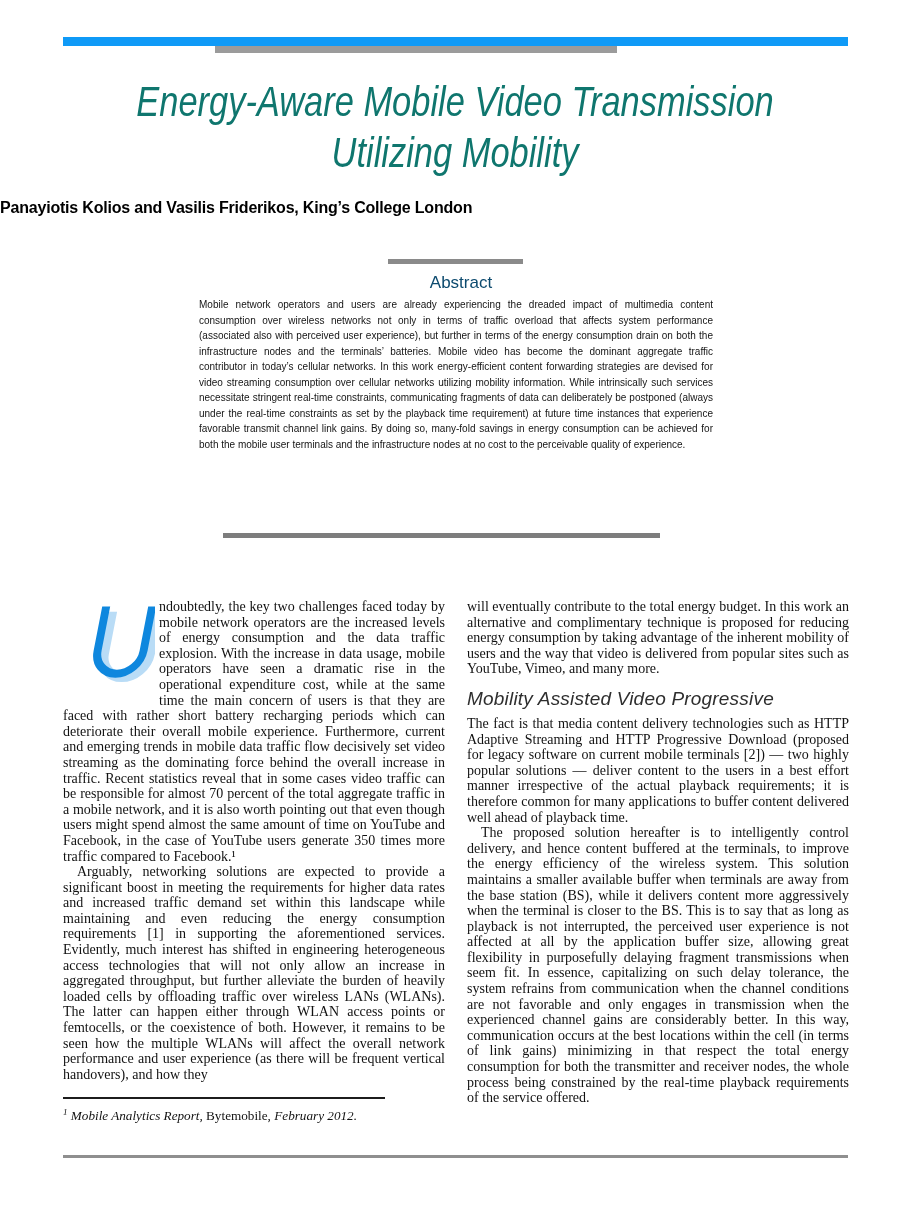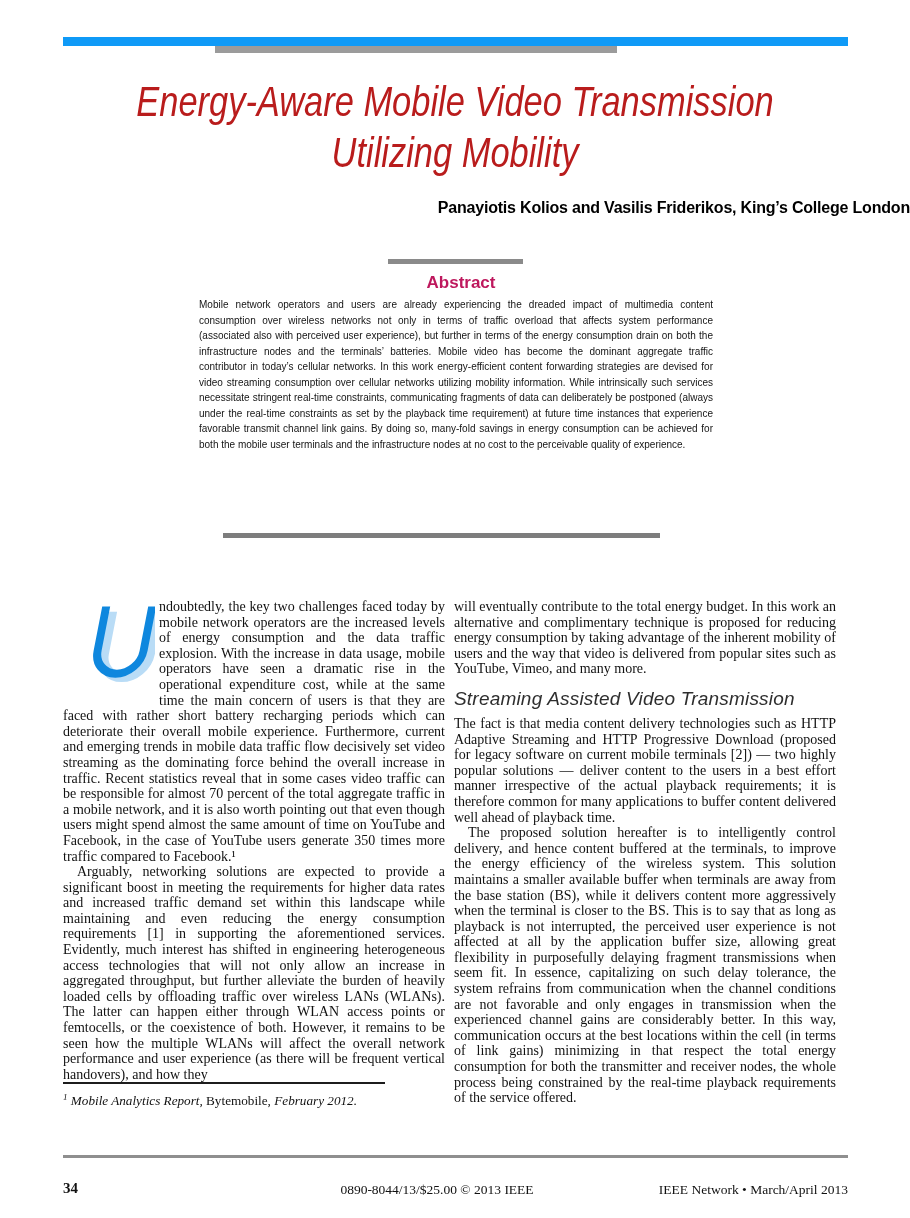--- a/index.html
+++ b/index.html
@@ -8,56 +8,56 @@
     background:#ffffff; overflow:hidden;
     font-family:"Liberation Serif", serif; color:#111;
   }
   
   .bar-blue { position:absolute; left:63px; top:37px; width:785px; height:9px; background:#0f9af7; z-index:2; }
   .bar-gray { position:absolute; left:215px; top:44px; width:402px; height:9px; background:#9b9b9b; z-index:1; }
 
   
   .title { position:absolute; left:0; right:0; top:76px; text-align:center;
     font-family:"Liberation Sans", sans-serif; font-style:italic; font-weight:300;
-    font-size:42px; line-height:51px; color:#b91c1c; }
+    font-size:42px; line-height:51px; color:#0f766e; }
   .title .tline { transform:scaleX(0.82); transform-origin:50% 50%; white-space:nowrap; }
 
   
-  .authors { position:absolute; left:0; right:0; top:196px; text-align:right;
+  .authors { position:absolute; left:0; right:0; top:196px; text-align:left;
     font-family:"Liberation Sans", sans-serif; font-weight:bold;
     font-size:16px; line-height:23px; color:#000; letter-spacing:-0.2px; }
 
   
   .abs-rule-top { position:absolute; left:388px; top:259px; width:135px; height:5px; background:#8a8a8a; }
   .abs-heading { position:absolute; left:0; right:0; top:273px; text-align:center;
-    font-family:"Liberation Sans", sans-serif; font-weight:bold; font-size:17px; color:#be185d;padding-left:12px; }
+    font-family:"Liberation Sans", sans-serif; font-weight:normal; font-size:17px; color:#0c4a6e;padding-left:12px; }
   .abs-body { position:absolute; left:199px; top:297px; width:514px;
     font-family:"Liberation Sans", sans-serif; font-size:10px; line-height:15.5px;
     text-align:justify; color:#141414; }
   .abs-rule-bottom { position:absolute; left:223px; top:533px; width:437px; height:5px; background:#7d7d7d; }
 
   
-  .columns { position:absolute; left:63px; top:599px; width:786px; display:flex; gap:9px; }
+  .columns { position:absolute; left:63px; top:599px; width:786px; display:flex; gap:22px; }
   .col { width:382px; font-size:14px; line-height:15.6px; text-align:justify; }
   .col p { margin:0; }
   .col p.indent { text-indent:14px; }
   sup { font-size:9px; line-height:0; }
 
   
   .dropcap { float:left; width:92px; height:94px; margin:2px 4px 0 0; }
   .dropcap svg { display:block; }
   .sr { position:absolute; width:1px; height:1px; overflow:hidden; clip:rect(0 0 0 0); }
 
   
   .sec-heading { font-family:"Liberation Sans", sans-serif; font-style:italic; font-weight:300;
     font-size:19px; line-height:22px; color:#2e2e2e; margin:11px 0 6px 0; text-align:left;
     letter-spacing:0.2px; }
 
   
-  .footnote { margin-top:0; }
+  .footnote { margin-top:15px; }
   .fn-rule { width:322px; height:2px; background:#1c1c1c; margin-bottom:9px; }
   .fn-text { font-size:13.2px; line-height:16px; text-align:left; }
   .fn-italic { font-style:italic; }
 
   
   .footer-rule { position:absolute; left:63px; top:1155px; width:785px; height:3px; background:#8f8f8f; }
   .footer { position:absolute; left:63px; top:1180px; width:785px; height:20px; font-size:13.5px; }
   .page-num { position:absolute; left:0; top:0; font-weight:bold; font-size:15px; }
   .copyright { position:absolute; left:219px; top:2px; width:310px; text-align:center; }
   .journal { position:absolute; right:0; top:2px; text-align:right; }
@@ -104,27 +104,22 @@
         <div class="fn-rule"></div>
         <div class="fn-text">
           <sup class="fn-italic">1</sup>
           <span class="fn-italic">Mobile Analytics Report,</span><span> Bytemobile, </span><span class="fn-italic">February 2012.</span>
         </div>
       </div>
     </div>
 
     <div class="col">
       <p>will eventually contribute to the total energy budget. In this work an alternative and complimentary technique is proposed for reducing energy consumption by taking advantage of the inherent mobility of users and the way that video is delivered from popular sites such as YouTube, Vimeo, and many more.</p>
-      <h2 class="sec-heading">Streaming Assisted Video Transmission</h2>
+      <h2 class="sec-heading">Mobility Assisted Video Progressive</h2>
       <p>The fact is that media content delivery technologies such as HTTP Adaptive Streaming and HTTP Progressive Download (proposed for legacy software on current mobile terminals [2]) — two highly popular solutions — deliver content to the users in a best effort manner irrespective of the actual playback requirements; it is therefore common for many applications to buffer content delivered well ahead of playback time.</p>
       <p class="indent">The proposed solution hereafter is to intelligently control delivery, and hence content buffered at the terminals, to improve the energy efficiency of the wireless system. This solution maintains a smaller available buffer when terminals are away from the base station (BS), while it delivers content more aggressively when the terminal is closer to the BS. This is to say that as long as playback is not interrupted, the perceived user experience is not affected at all by the application buffer size, allowing great flexibility in purposefully delaying fragment transmissions when seem fit. In essence, capitalizing on such delay tolerance, the system refrains from communication when the channel conditions are not favorable and only engages in transmission when the experienced channel gains are considerably better. In this way, communication occurs at the best locations within the cell (in terms of link gains) minimizing in that respect the total energy consumption for both the transmitter and receiver nodes, the whole process being constrained by the real-time playback requirements of the service offered.</p>
     </div>
 
   </div>
 
   <div class="footer-rule"></div>
-  <div class="footer">
-    <span class="page-num">34</span>
-    <span class="copyright">0890-8044/13/$25.00 © 2013 IEEE</span>
-    <span class="journal">IEEE Network • March/April 2013</span>
-  </div>
 
 </div>
 
 </body></html>

